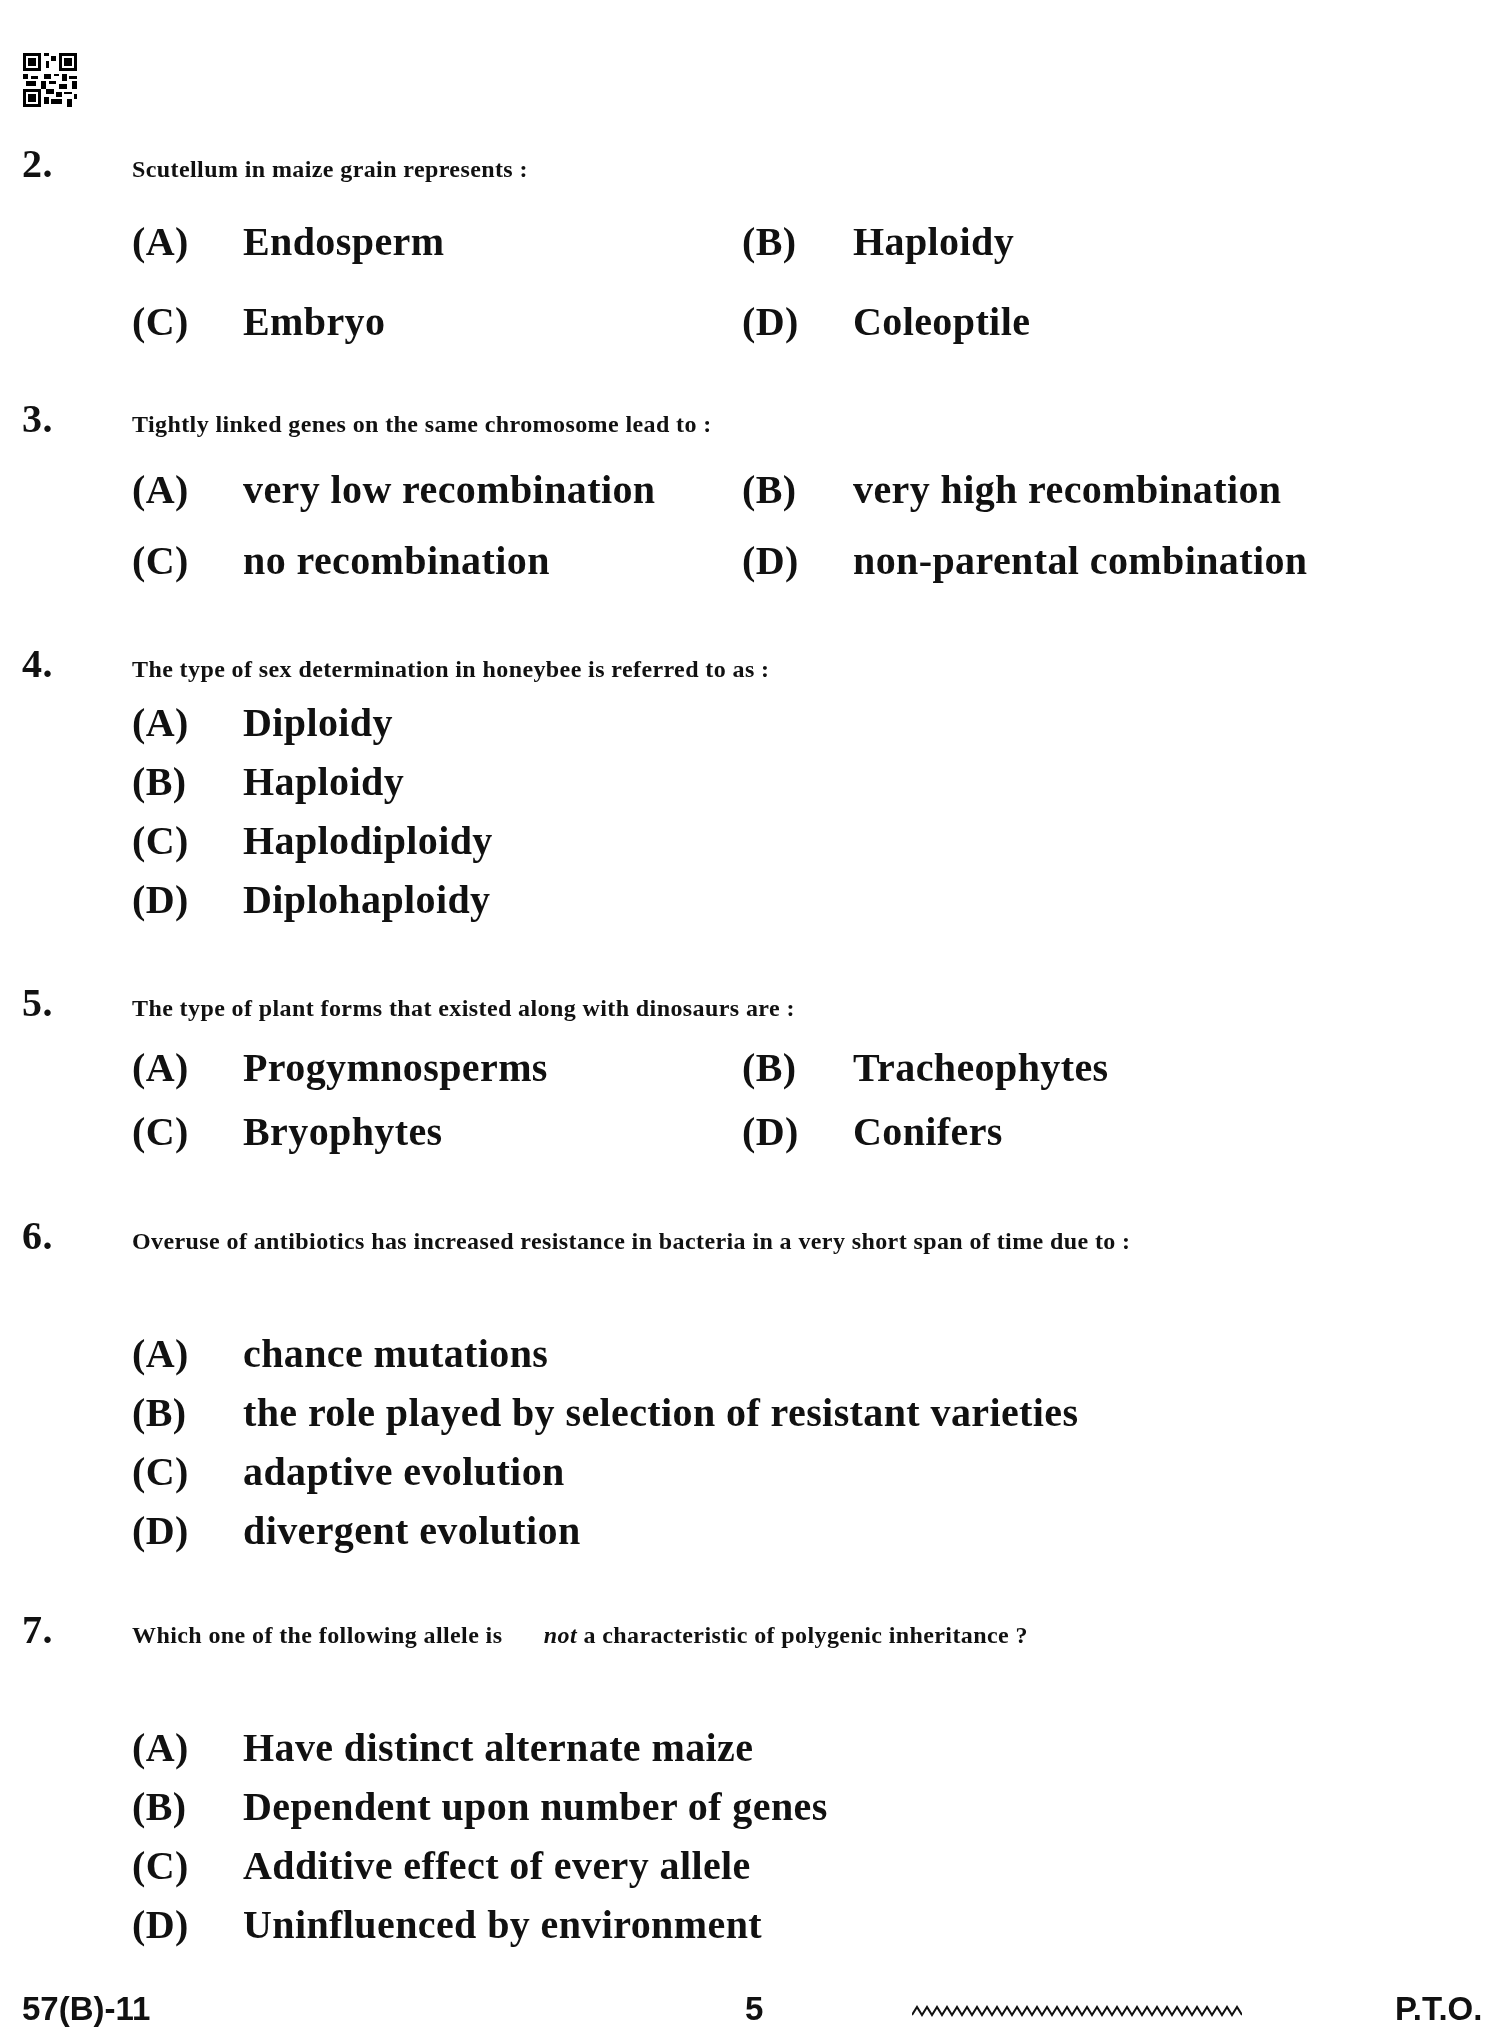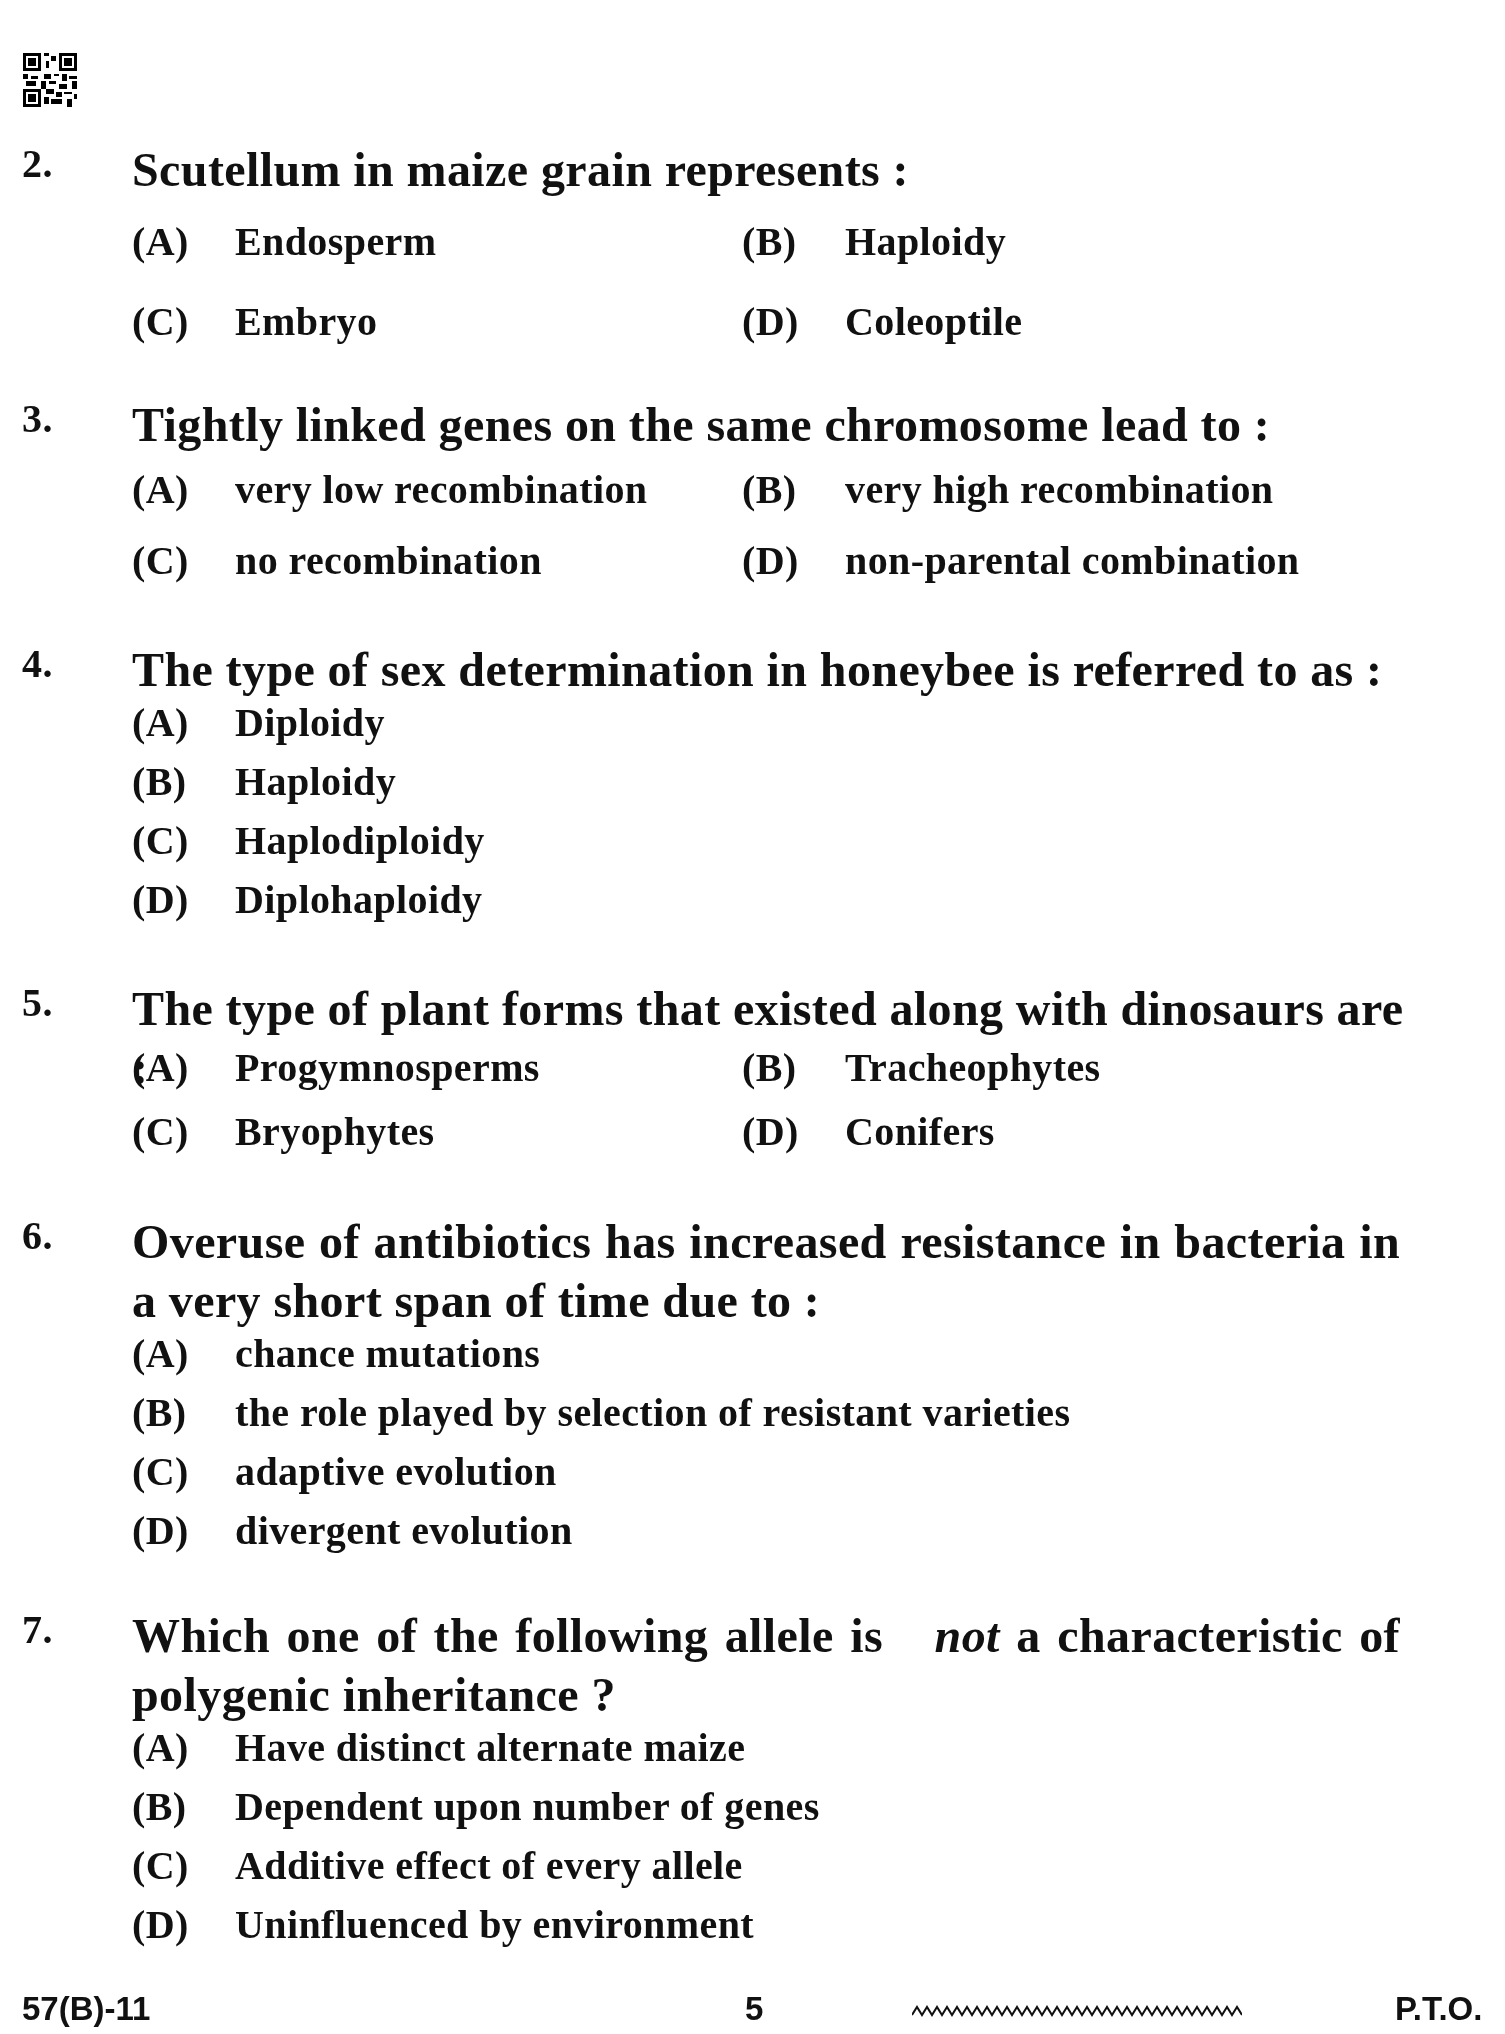--- a/index.html
+++ b/index.html
@@ -10,27 +10,27 @@
   }
   .qr {
     position: absolute; left: 23px; top: 53px; width: 54px; height: 54px;
   }
   .q { position: absolute; left: 0; width: 1505px; }
   .qnum {
     position: absolute; left: 22px; font-weight: bold; font-size: 40px;
     letter-spacing: 0.5px;
   }
   .qtext {
-    position: absolute; left: 132px; width: 1280px; font-size: 48px;
+    position: absolute; left: 132px; width: 1280px; font-size: 24px;
     line-height: 59px; letter-spacing: 0.4px; font-weight: 600;
   }
   .qtext.justify { text-align: justify; text-align-last: left; width: 1268px; }
   .opt { position: absolute; font-size: 40px; letter-spacing: 0.4px; font-weight: 600; white-space: nowrap; }
   .opt .lab { position: absolute; left: 0; }
-  .opt .txt { position: absolute; left: 103px; }
+  .opt .txt { position: absolute; left: 111px; }
   .col1 { left: 132px; }
   .col2 { left: 742px; }
   em.not { font-style: italic; font-weight: 800; margin-left: 35px; }
   .footer { position: absolute; top: 1990px; font-family: "Liberation Sans", "DejaVu Sans", sans-serif; font-size: 33px; font-weight: bold; }
   .wavy { position: absolute; left: 912px; top: 2003px; width: 330px; height: 16px; }
 </style>
 </head>
 <body>
 
 <svg class="qr" viewBox="0 0 21 21" shape-rendering="crispEdges">

